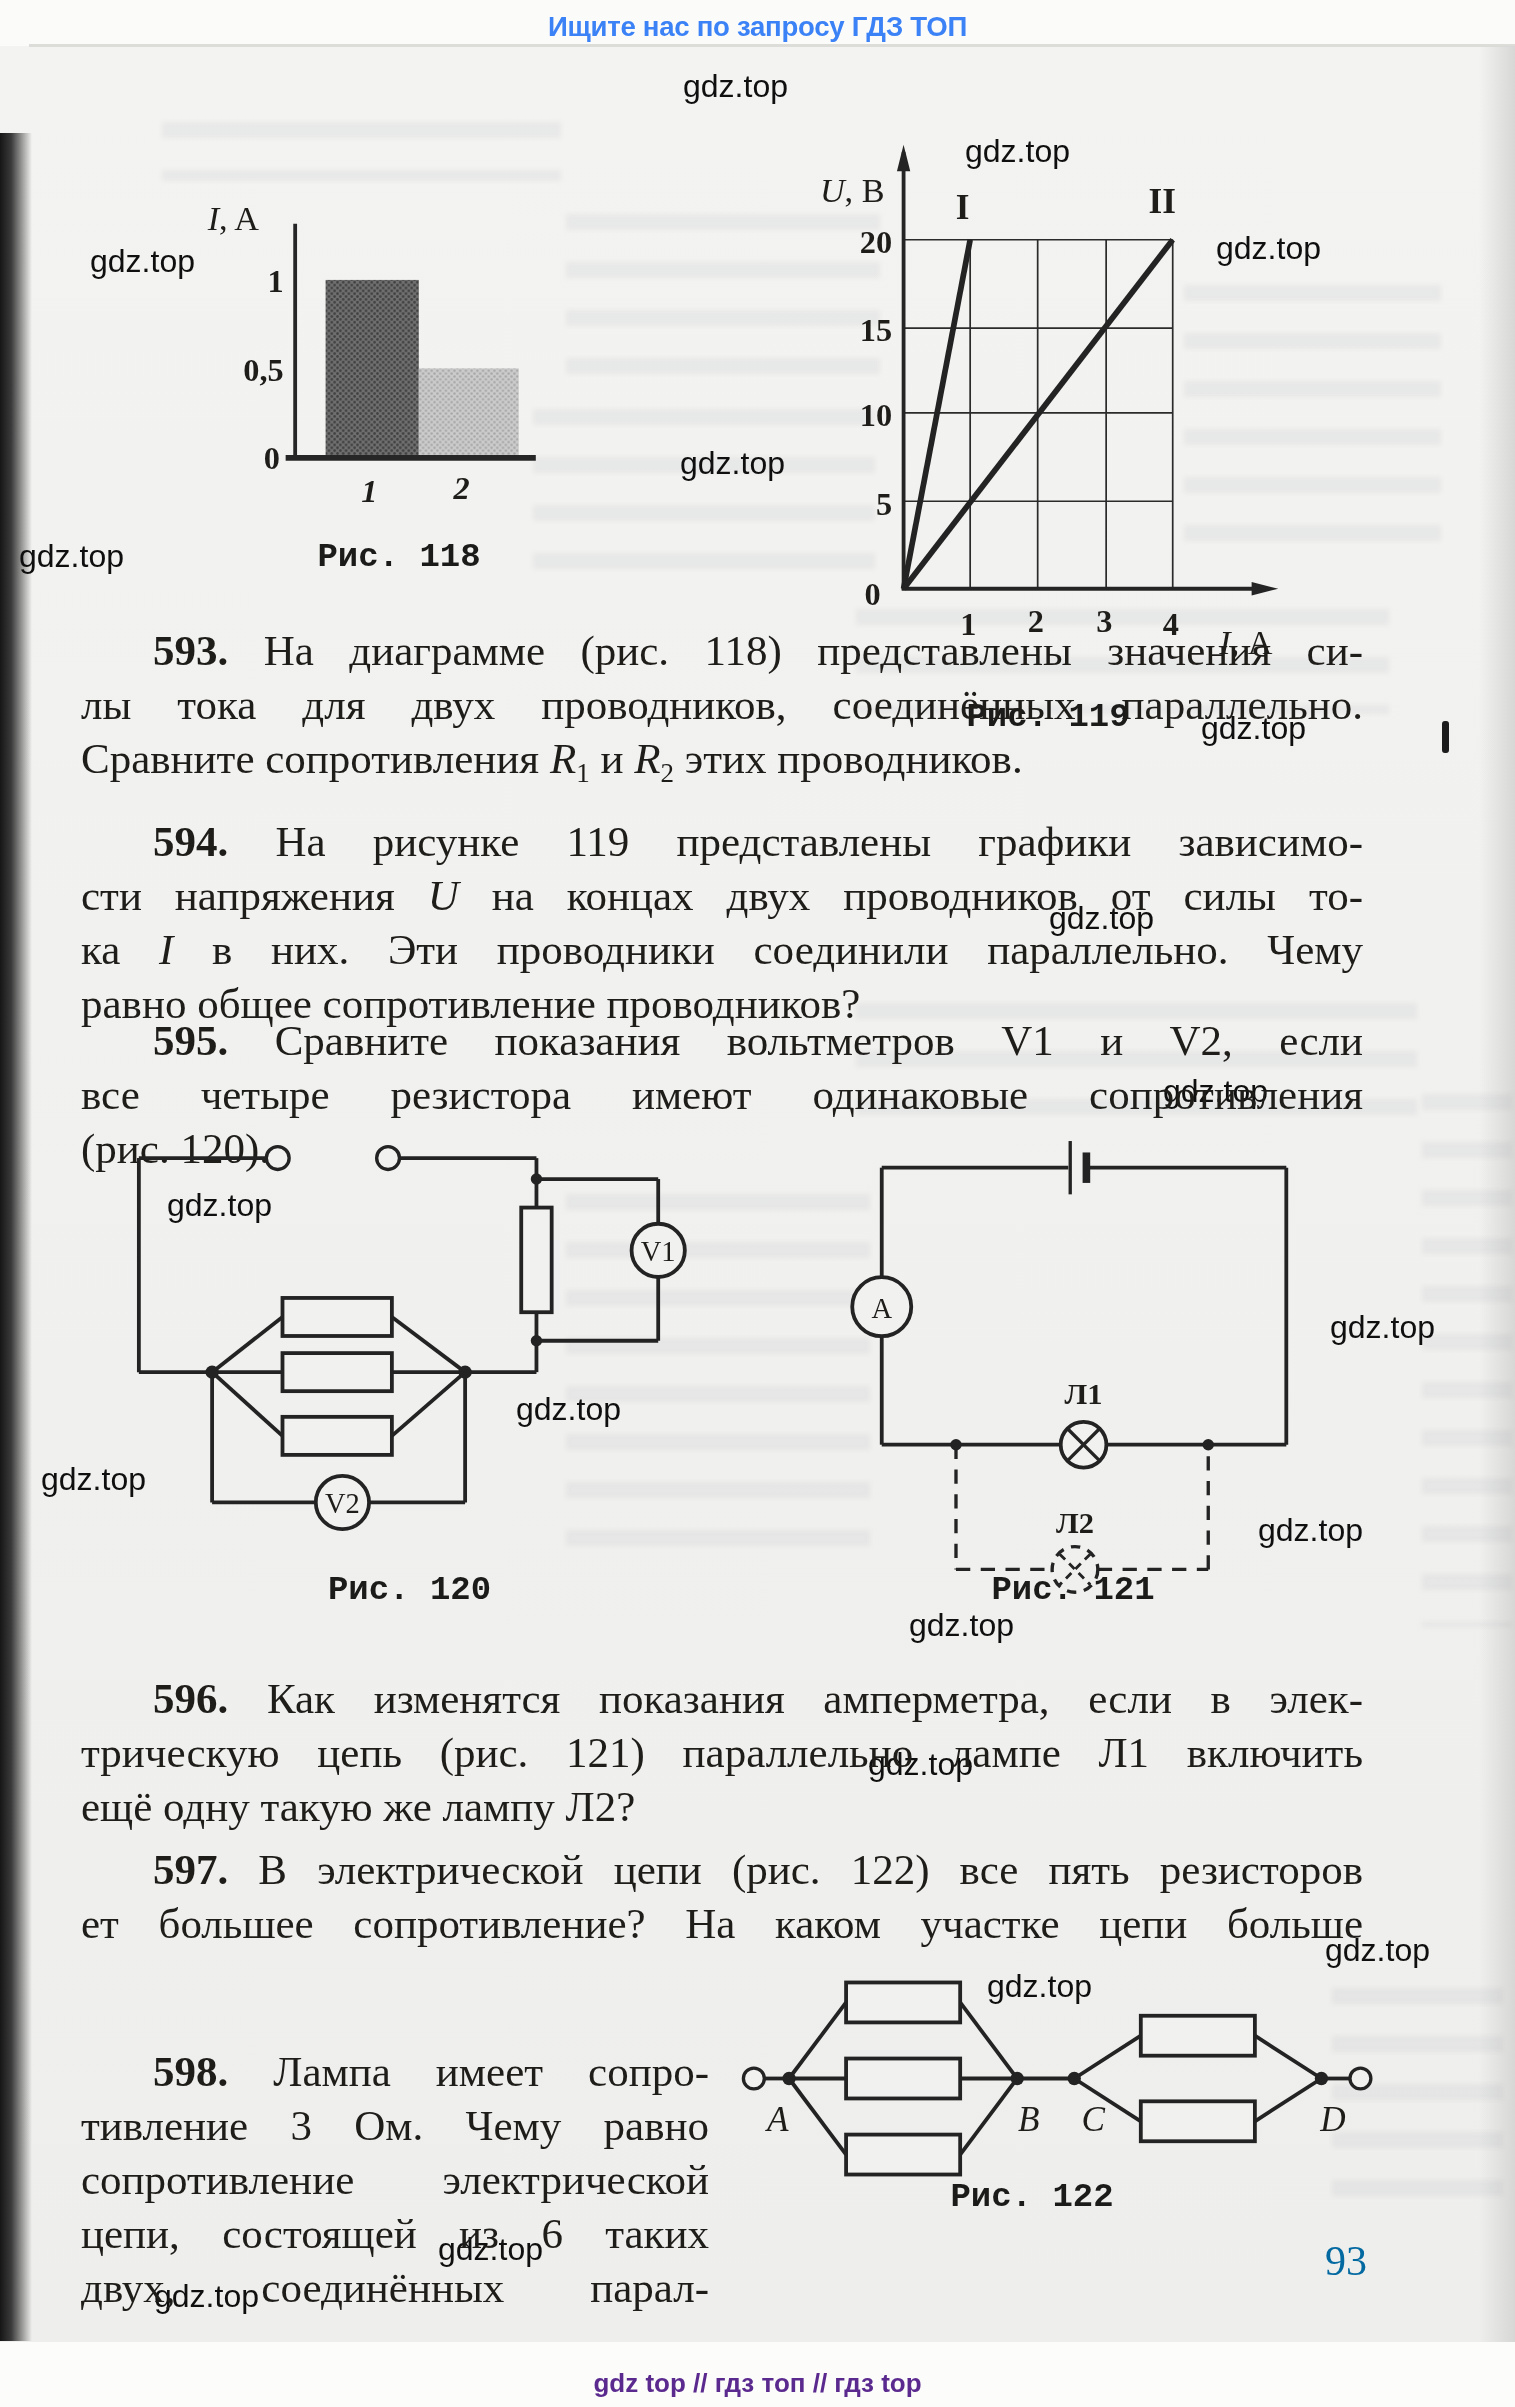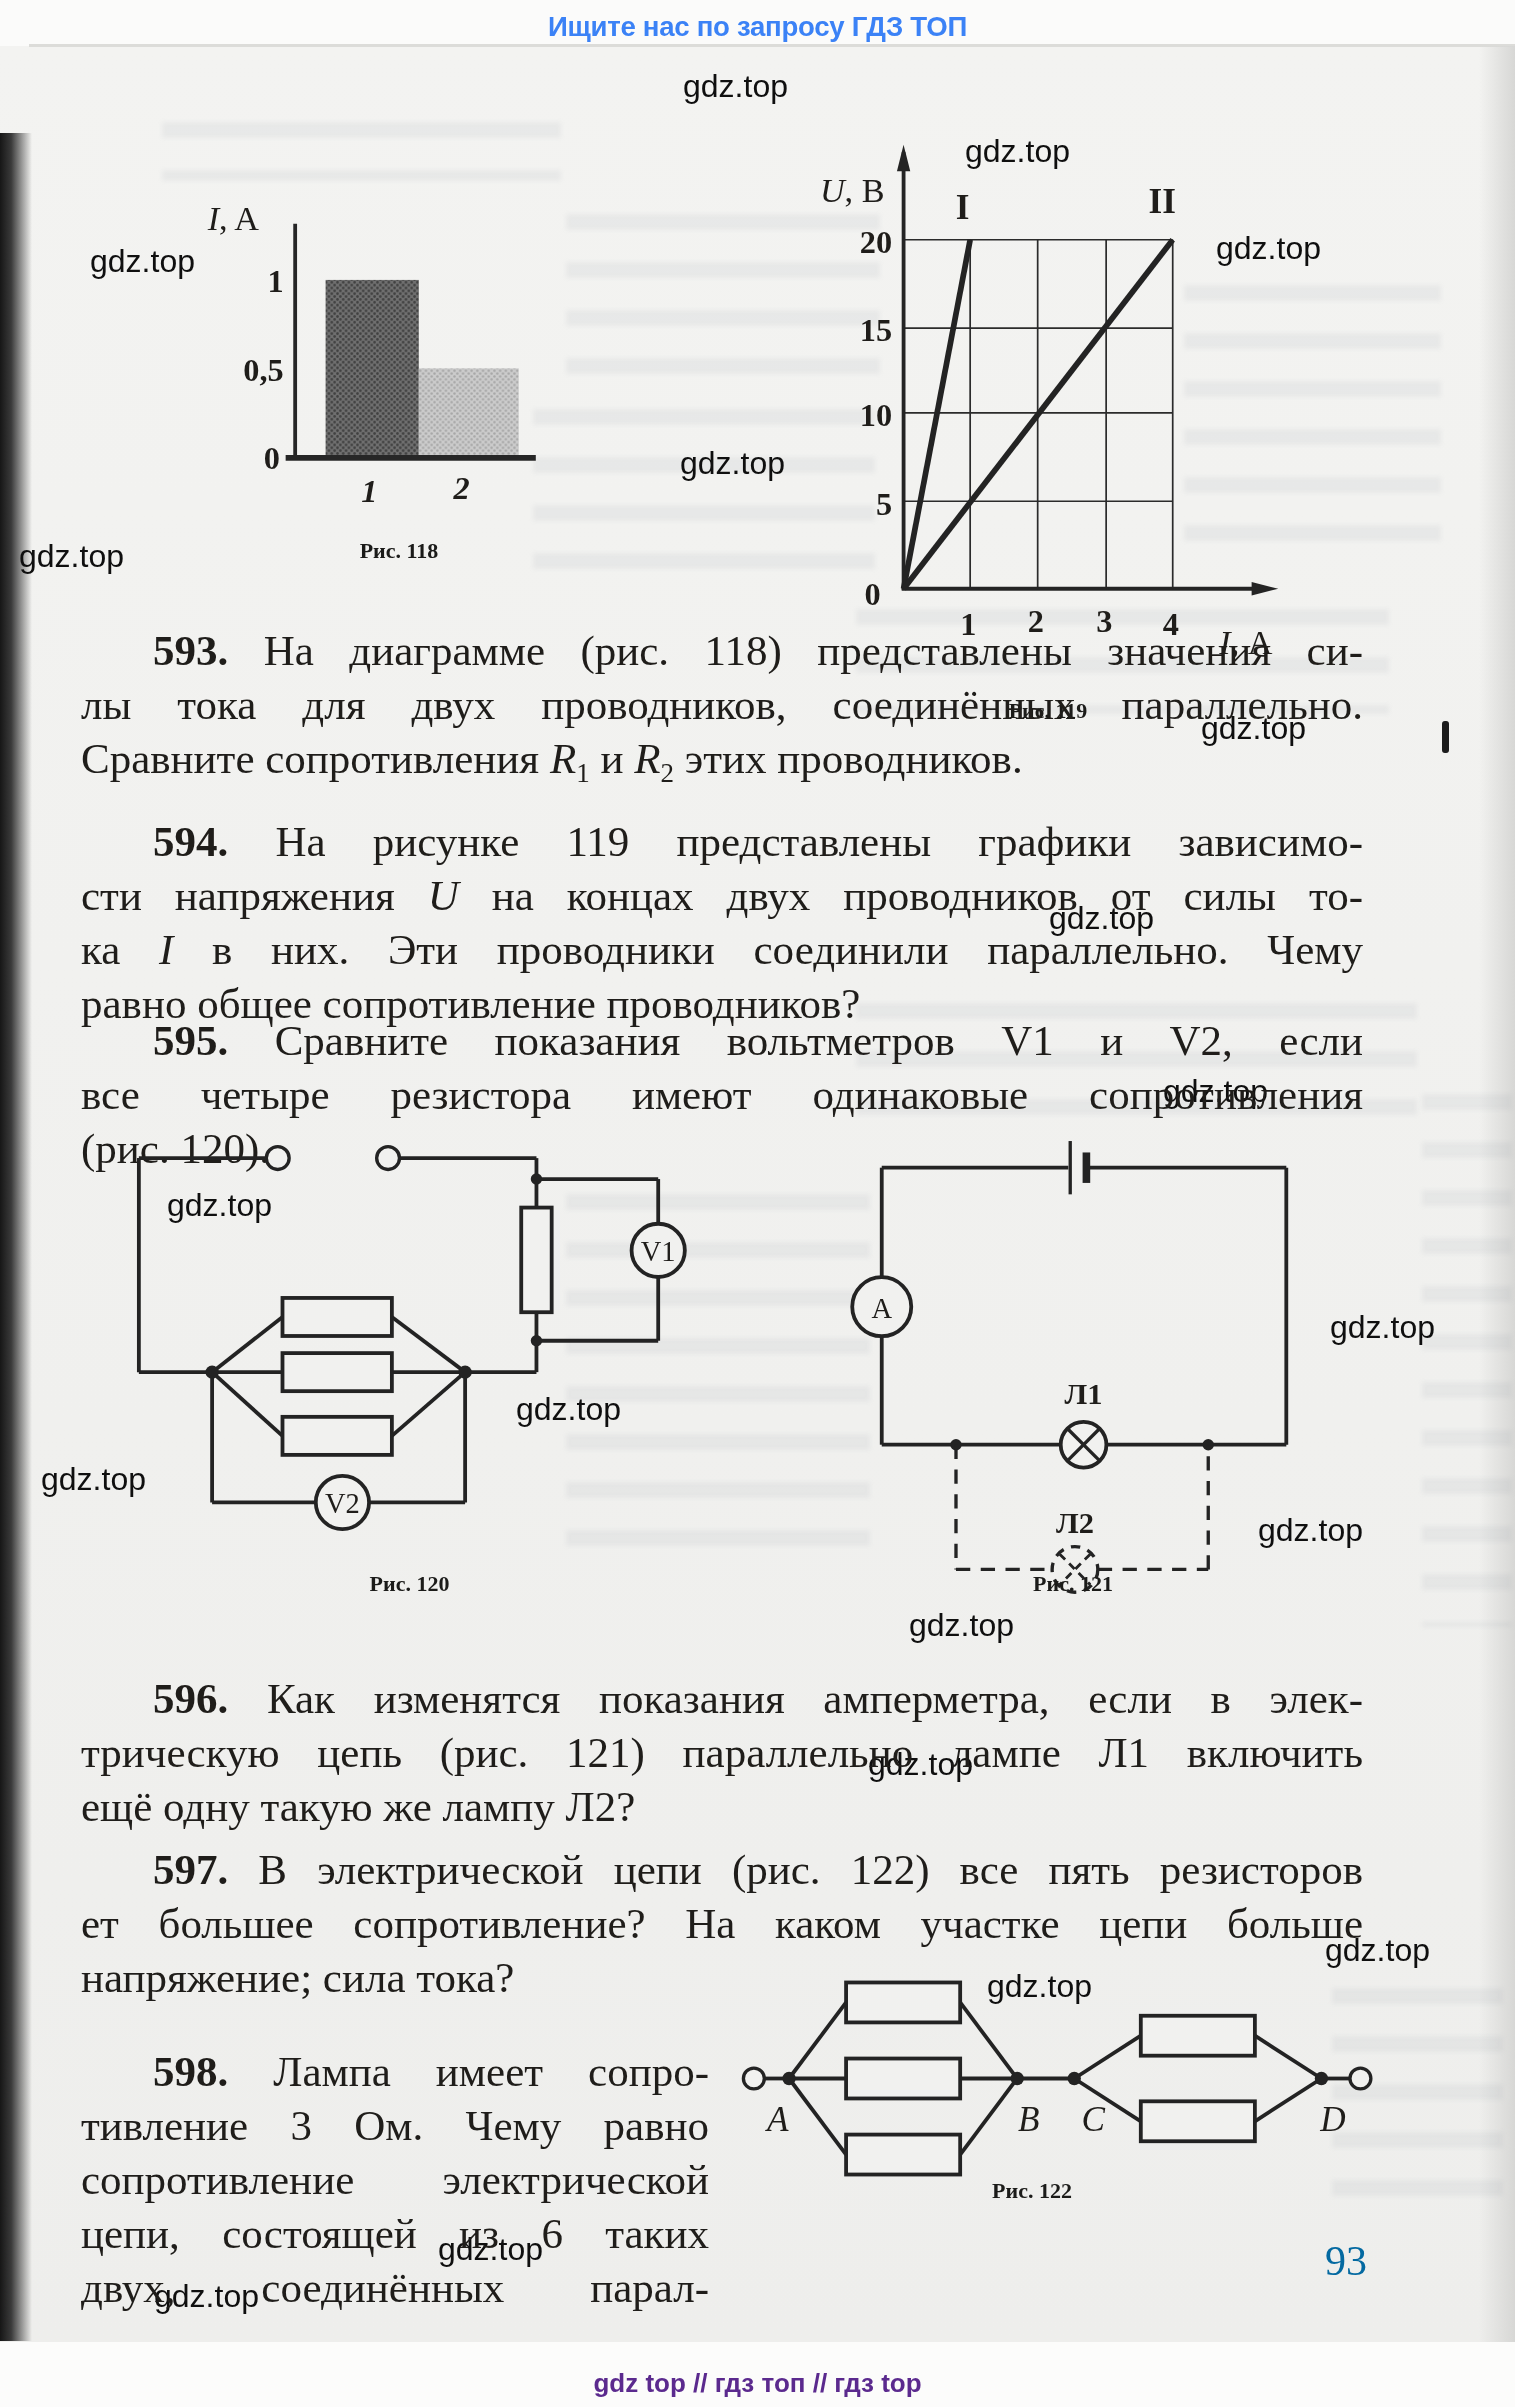--- a/index.html
+++ b/index.html
@@ -37,22 +37,22 @@
   .para{position:absolute;left:81px;width:1282px;font-size:43px;line-height:54px;}
   .para .ln{text-align:justify;text-align-last:justify;white-space:nowrap;}
   .para .ln.last{text-align-last:left;}
   .para .ln.first{text-indent:72px;}
   .num{font-weight:700;}
   .var{font-style:italic;}
   .sb{font-size:27px;vertical-align:-8.6px;}
   .narrow{width:628px;}
 
   
-  .fig-cap{position:absolute;text-align:center;font-family:Liberation Serif, serif;
-           font-weight:700;font-size:22px;color:#1b1b19;}
+  .fig-cap{position:absolute;text-align:center;font-family:Liberation Mono, monospace;
+           font-weight:700;font-size:34px;color:#1b1b19;}
   svg{position:absolute;overflow:visible;}
   svg text{font-family:"Liberation Serif",serif;fill:#1f1d1a;}
   .tk{font-weight:700;font-size:34px;}
   .axl{font-size:36px;}
   .it{font-style:italic;}
   .ln-lb{font-weight:600;font-size:37px;}
   .meter{font-size:30px;}
   .lamp-lb{font-weight:600;font-size:32px;}
   .abcd{font-style:italic;font-size:37px;}
 </style>
@@ -272,21 +272,20 @@
 
   <div class="para" style="top:1672px;">
     <div class="ln first"><b class="num">596.</b><span> Как изменятся показания амперметра, если в элек-</span></div>
     <div class="ln"><span>трическую цепь (рис. 121) параллельно лампе Л1 включить</span></div>
     <div class="ln last"><span>ещё одну такую же лампу Л2?</span></div>
   </div>
 
   <div class="para" style="top:1843px;">
     <div class="ln first"><b class="num">597.</b><span> В электрической цепи (рис. 122) все пять резисторов</span></div>
     <div class="ln"><span>ет большее сопротивление? На каком участке цепи больше</span></div>
-    <div class="ln last"><span>напряжение; сила тока?</span></div>
   </div>
 
   <div class="para narrow" style="top:2045px;">
     <div class="ln first"><b class="num">598.</b><span> Лампа имеет сопро-</span></div>
     <div class="ln"><span>тивление 3 Ом. Чему равно</span></div>
     <div class="ln"><span>сопротивление электрической</span></div>
     <div class="ln"><span>цепи, состоящей из 6 таких</span></div>
     <div class="ln"><span>двух, соединённых парал-</span></div>
   </div>
 

